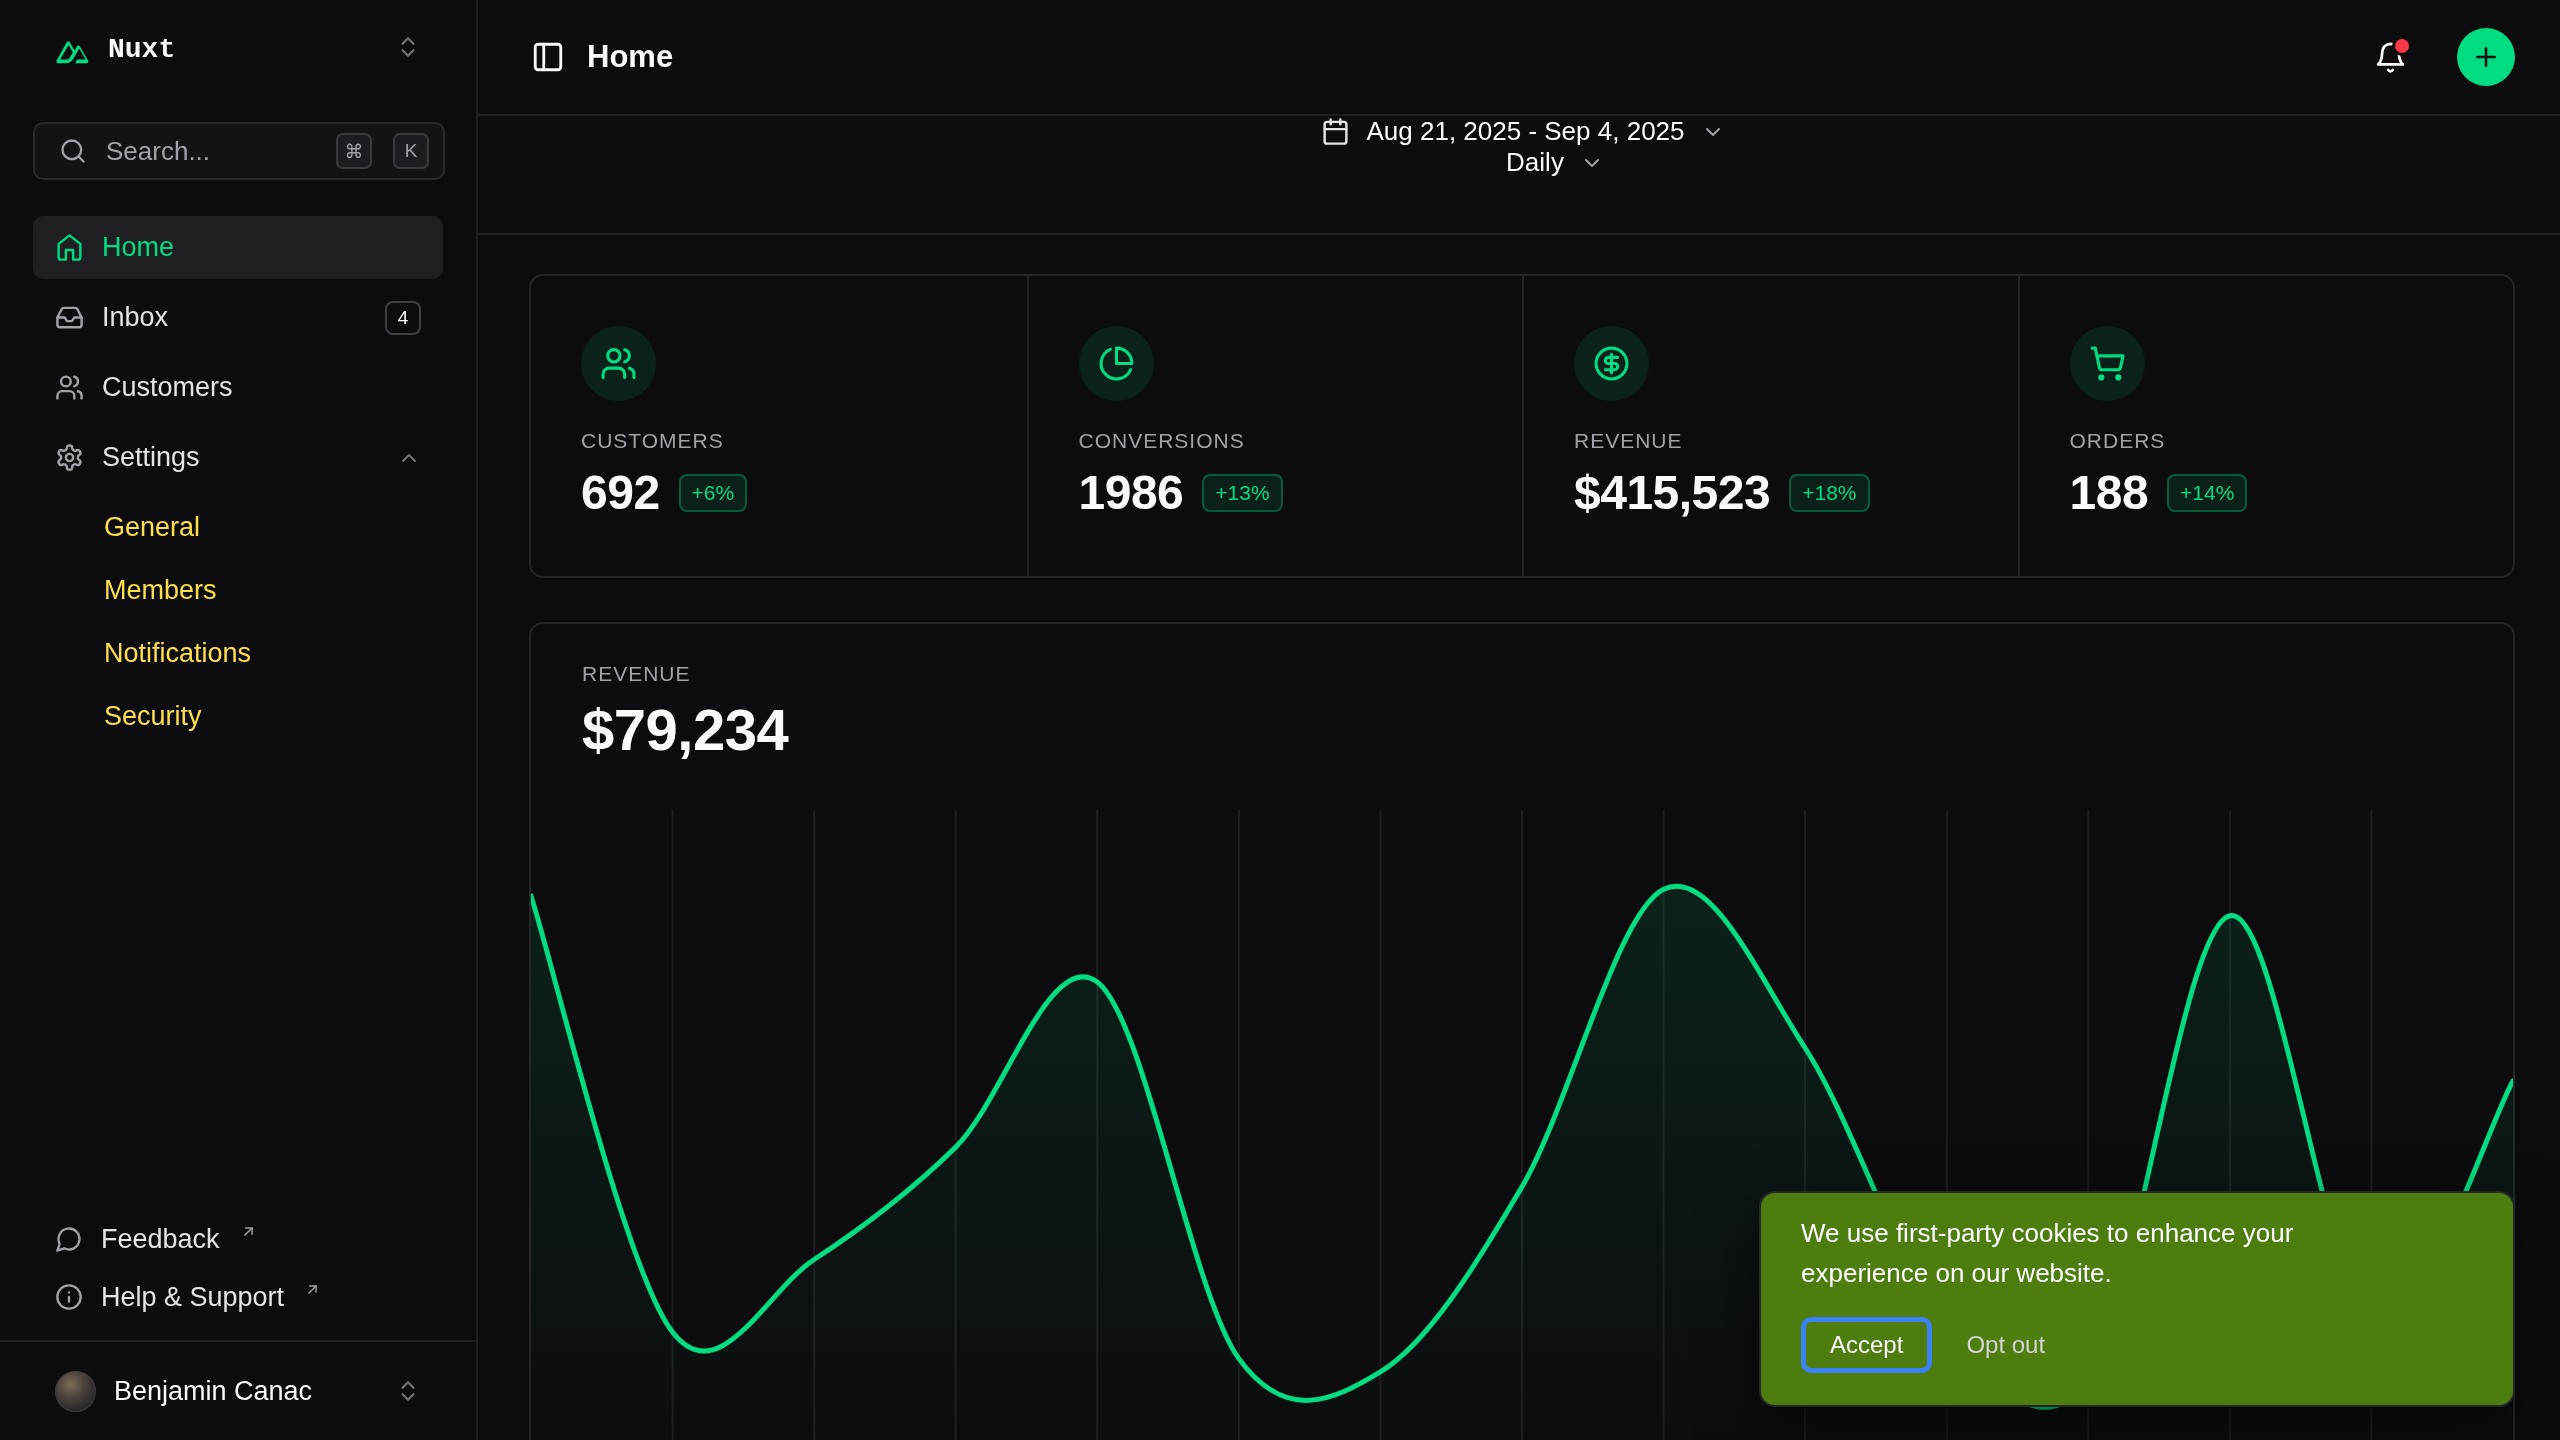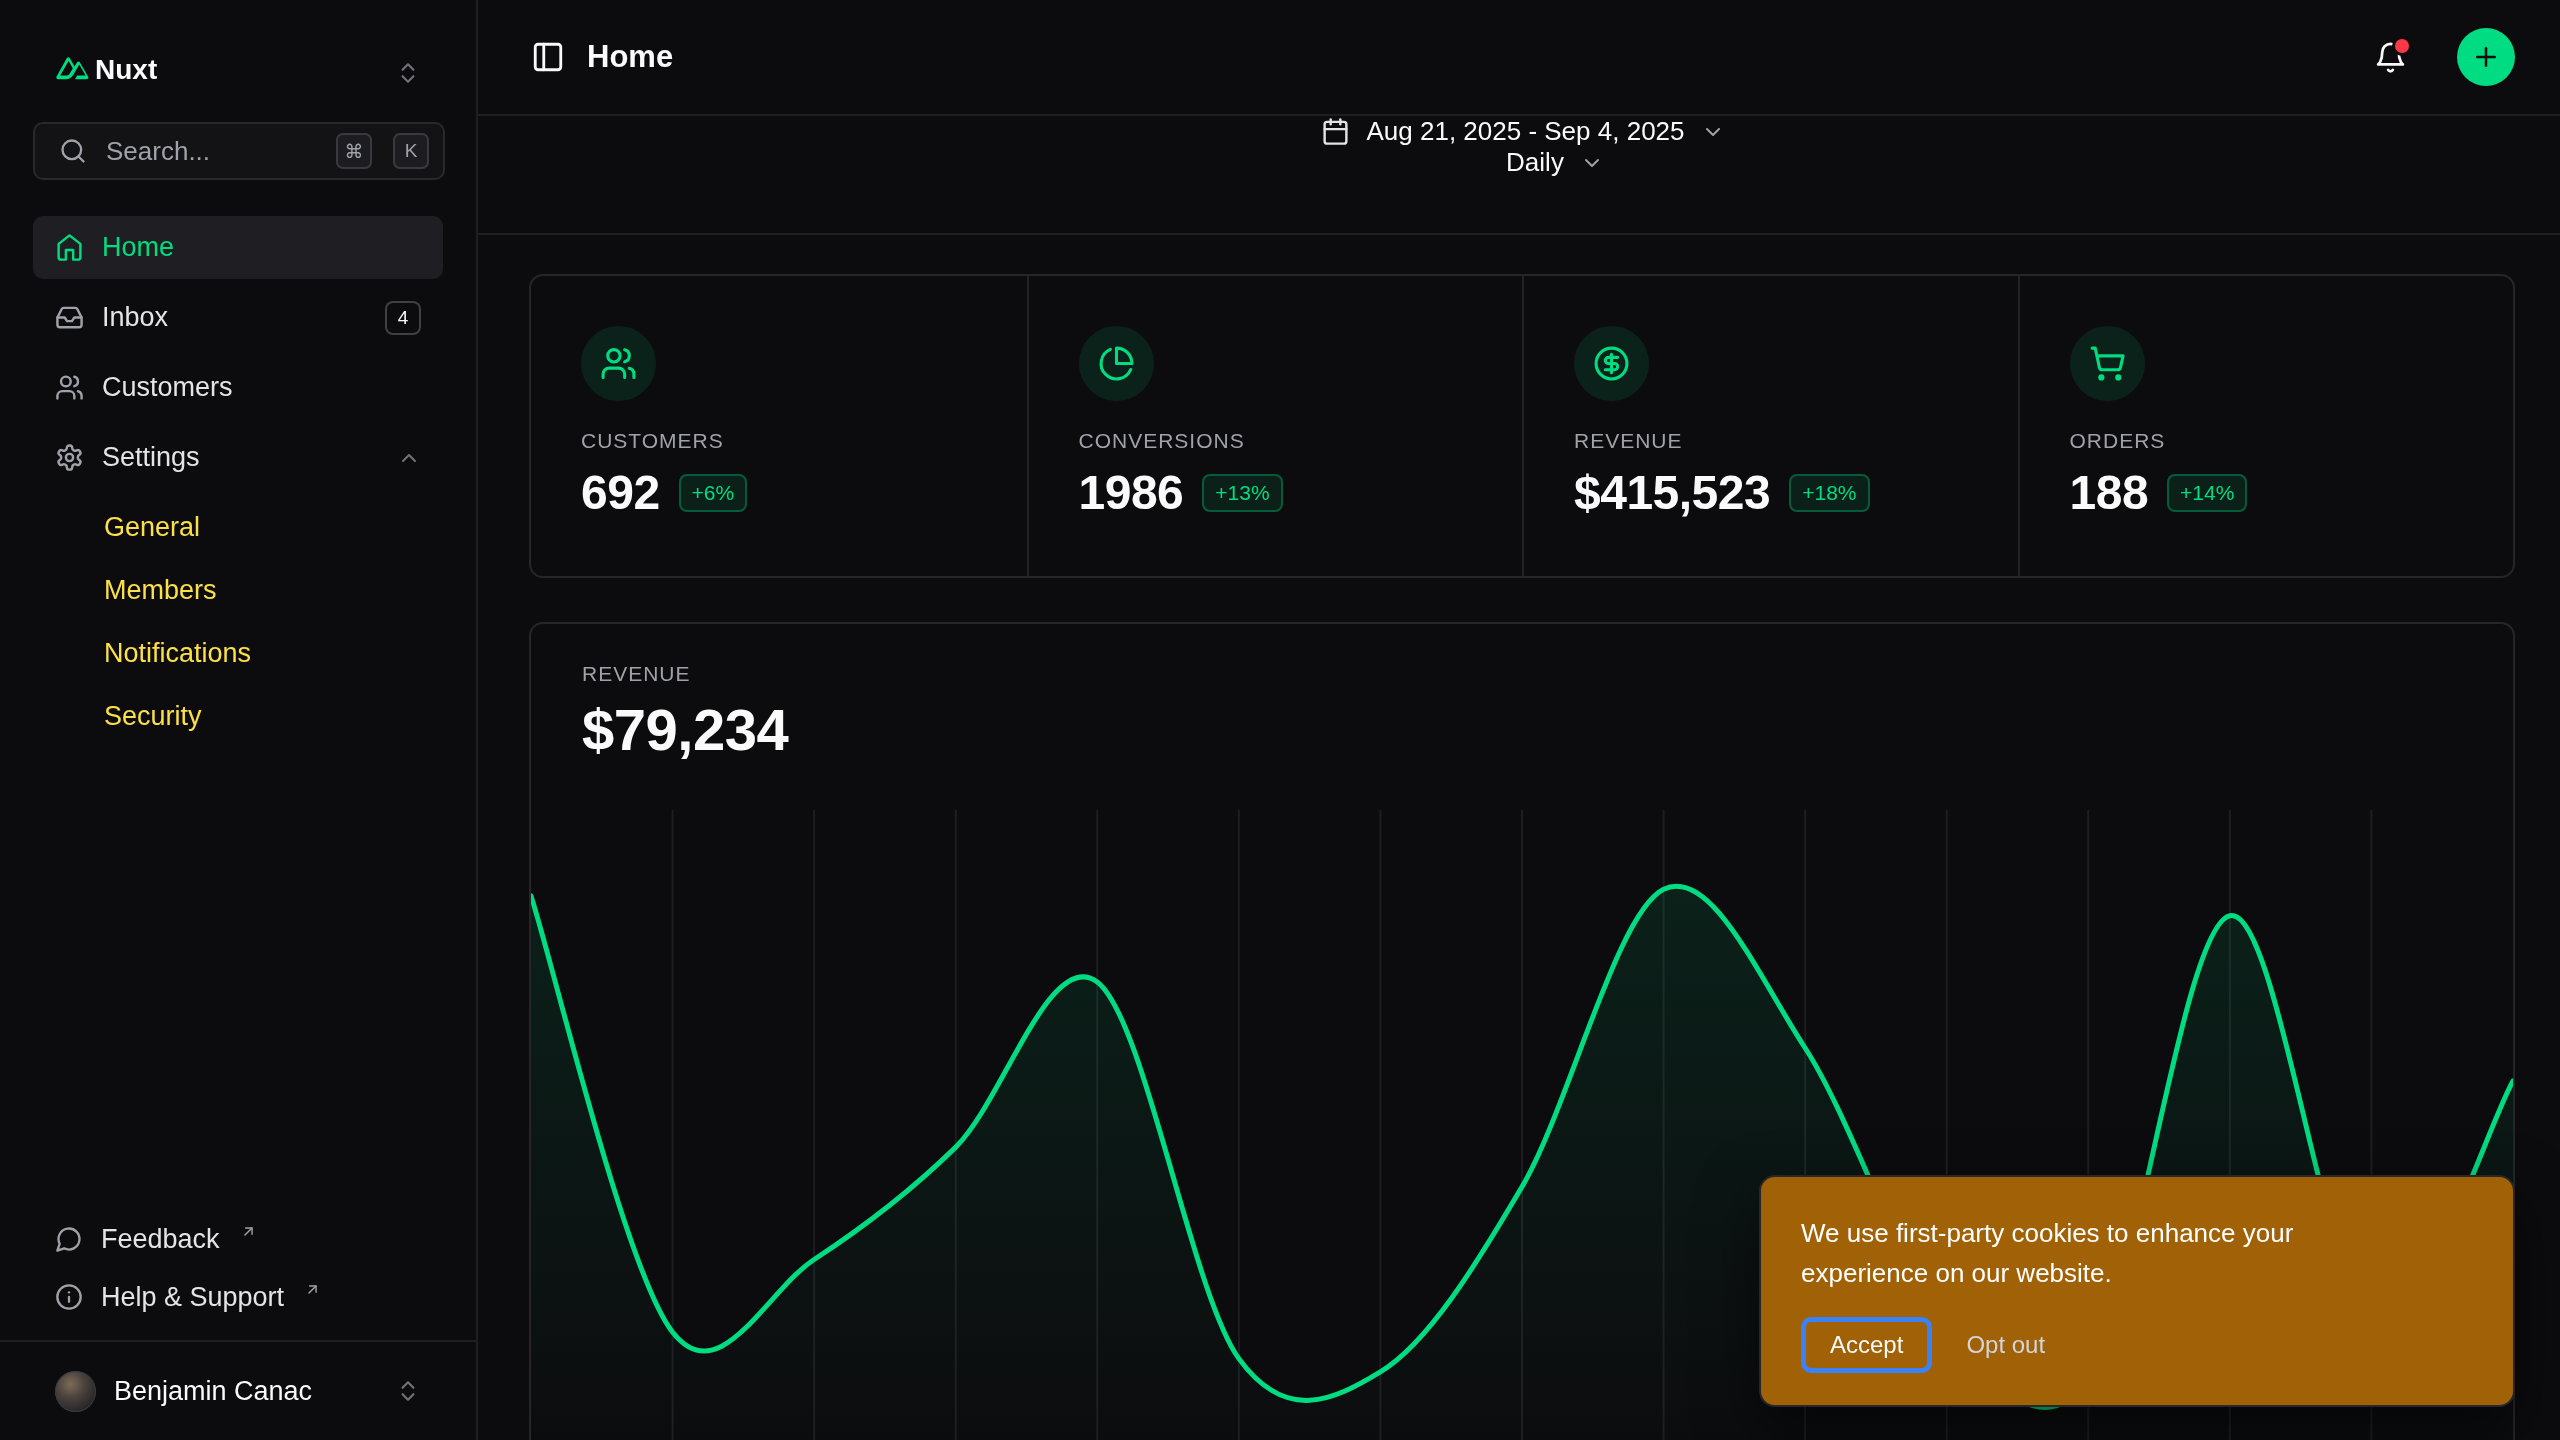--- a/index.html
+++ b/index.html
@@ -13,23 +13,23 @@
   .lucide { fill:none; stroke:currentColor; stroke-width:2; stroke-linecap:round; stroke-linejoin:round; }
 
   
   .sidebar {
     width:478px; min-width:478px; height:100%;
     border-right:2px solid #1f1f23;
     display:flex; flex-direction:column;
     background:#0c0c0e;
   }
   .brand-row {
-    display:flex; align-items:flex-end; gap:4px;
+    display:flex; align-items:flex-start; gap:17px;
     margin:24px 33px 0 33px; padding:10px 22px 10px 22px;
-    height:72px; border-radius:10px; cursor:pointer;
+    height:72px; border-radius:10px; cursor:pointer;font-family:Liberation Mono, monospace;
   }
   .brand-logo svg { width:36px; height:36px; display:block; }
   .brand-name { font-size:28px; font-weight:600; color:#fafafa; }
   .icon-muted { color:#71717a; display:flex; }
   .search-box {
     display:flex; align-items:center; gap:19px;
     margin:26px 33px 0 33px; height:58px;
     background:#131316; border:2px solid #28282d; border-radius:10px;
     padding:0 14px 0 24px; width:412px; cursor:pointer;
     font-family:inherit;
@@ -155,22 +155,22 @@
   .rev-value { font-size:58px; font-weight:700; color:#fafafa; line-height:72px; margin-top:6px; letter-spacing:-0.5px; }
   .chart-wrap { margin-top:44px; width:100%; }
   .chart-wrap svg { display:block; width:100%; height:640px; }
   .gridline { stroke:#1e1e22; stroke-width:2; }
   .chart-line { fill:none; stroke:#00dc82; stroke-width:5; stroke-linecap:round; stroke-linejoin:round; }
   .chart-area { stroke:none; }
 
   
   .cookie-toast {
     position:fixed; right:45px; bottom:33px; width:756px;
-    background:#a16207; border:2px solid #27272b; border-radius:16px;
-    padding:36px 40px 32px 40px; z-index:50;
+    background:#4d7c0f; border:2px solid #27272b; border-radius:16px;
+    padding:20px 40px 32px 40px; z-index:50;
     box-shadow:0 24px 60px rgba(0,0,0,.55);
   }
   .cookie-msg { font-size:26px; line-height:40px; color:#fff; max-width:580px; }
   .cookie-actions { display:flex; align-items:center; gap:34px; margin-top:24px; }
   .accept-btn {
     background:transparent; border:5px solid #3b82f6; border-radius:10px;
     padding:9px 24px; font-family:inherit; font-size:24px; font-weight:500;
     color:#fafafa; cursor:pointer;
   }
   .optout-btn {

